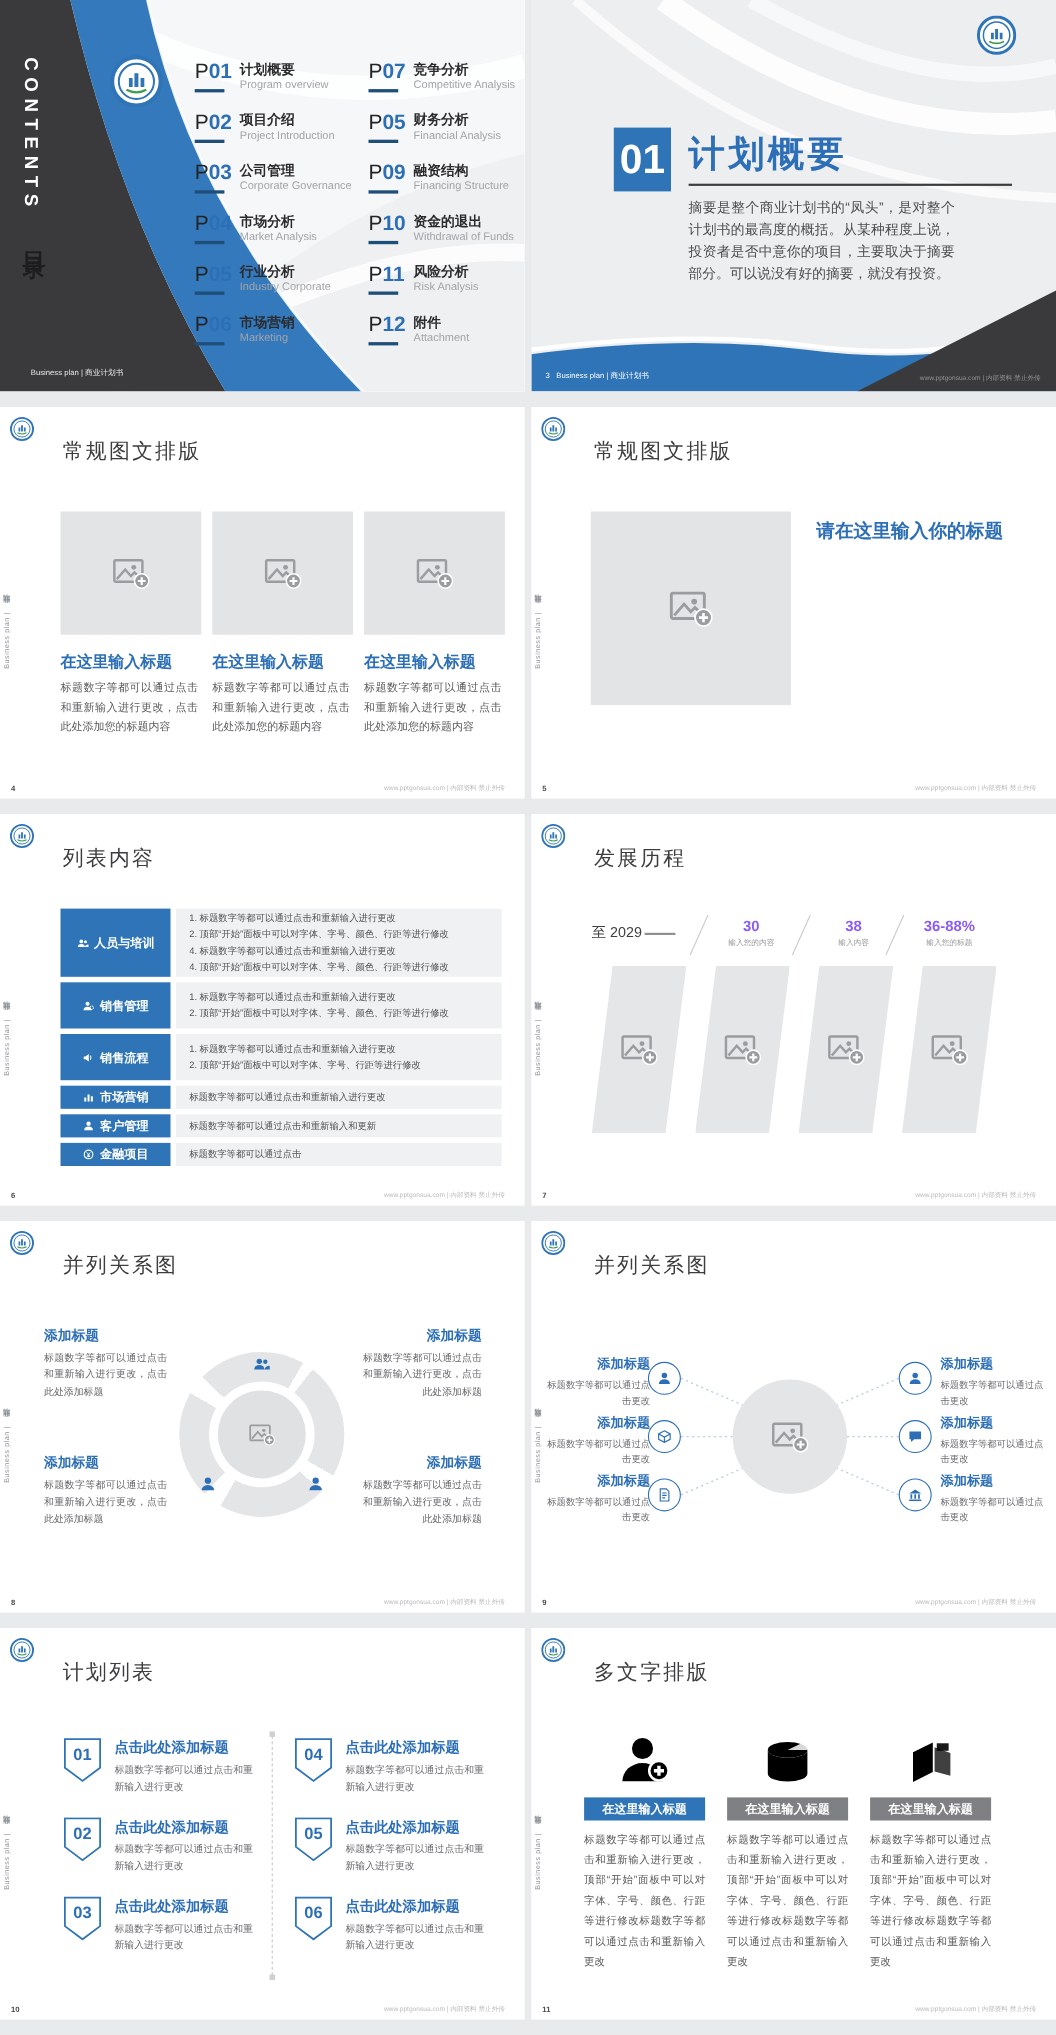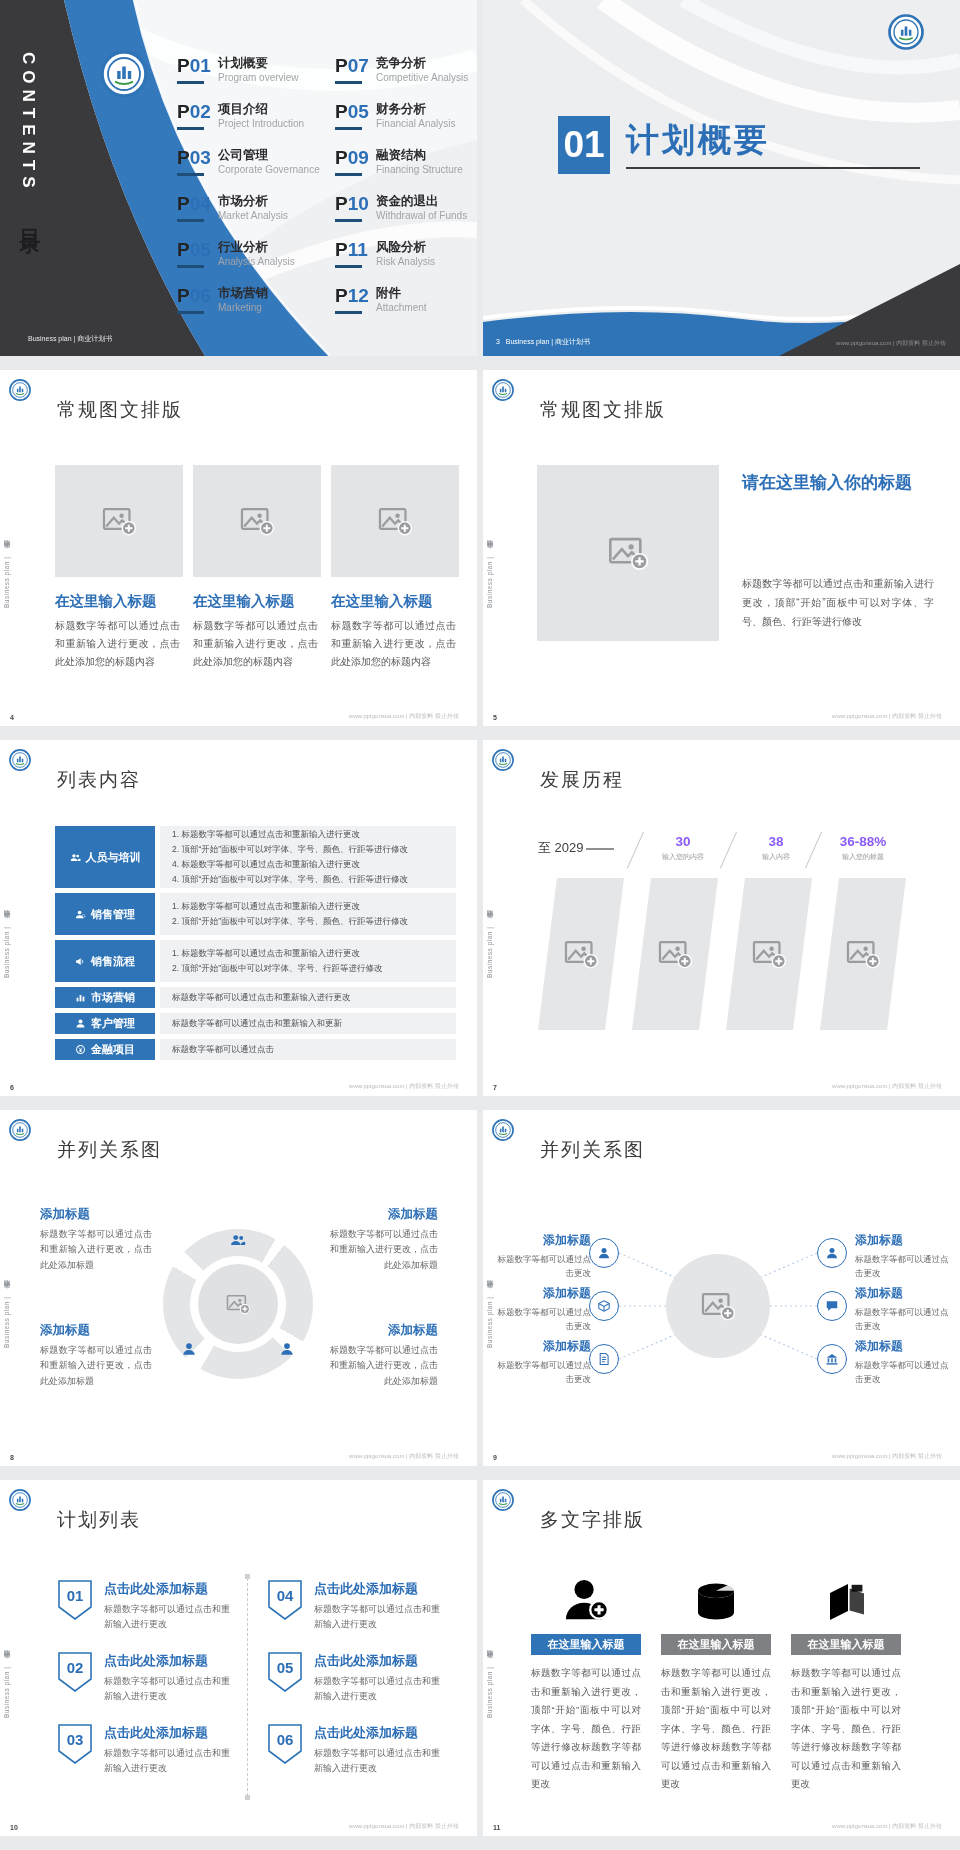--- a/index.html
+++ b/index.html
@@ -24,21 +24,21 @@
   .imgico.lg{width:40px;height:38px;}
 
   
   .toc-bg,.sec-bg{position:absolute;left:0;top:0;}
   .contents-en{position:absolute;left:18px;top:52px;writing-mode:vertical-rl;
     color:#fff;font-size:17px;font-weight:bold;letter-spacing:6px;}
   .contents-cn{position:absolute;left:16px;top:212px;writing-mode:vertical-rl;
     color:#1d1d1f;font-size:21px;font-weight:bold;letter-spacing:4px;}
   .toc-logo{position:absolute;left:100px;top:50px;width:48px;height:48px;}
   .toc-item{position:absolute;width:130px;}
-  .toc-num{font-size:19px;font-weight:bold;color:#222426;line-height:1;}
+  .toc-num{font-size:19px;font-weight:normal;color:#222426;line-height:1;}
   .toc-num b{color:#2d6fb7;}
   .toc-underline{width:27px;height:3px;background:#1f4e79;margin-top:5px;}
   .toc-txt{position:absolute;left:41px;top:0;width:110px;}
   .toc-cn{font-size:12.5px;font-weight:bold;color:#2b2b2d;line-height:1.15;}
   .toc-en{font-size:10px;color:#a2a4a8;margin-top:2px;}
 
   
   .sec-numbox{position:absolute;left:75px;top:116px;width:52px;height:58px;background:#2e74b6;
     color:#fff;font-size:37px;font-weight:bold;display:flex;align-items:center;justify-content:center;}
   .sec-title{position:absolute;left:143px;top:118px;font-size:33px;font-weight:bold;color:#2d6fb7;letter-spacing:3px;}
@@ -245,21 +245,21 @@
     <div class="toc-txt">
         <div class="toc-cn">市场分析</div>
         <div class="toc-en">Market Analysis</div>
       </div>
   </div>
   <div class="toc-item" style="left:177px;top:240px">
     <span class="toc-num"><span>P</span><b>05</b></span>
     <div class="toc-underline"></div>
     <div class="toc-txt">
         <div class="toc-cn">行业分析</div>
-        <div class="toc-en">Analysis Analysis</div>
+        <div class="toc-en">Industry Corporate</div>
       </div>
   </div>
   <div class="toc-item" style="left:177px;top:286px">
     <span class="toc-num"><span>P</span><b>06</b></span>
     <div class="toc-underline"></div>
     <div class="toc-txt">
         <div class="toc-cn">市场营销</div>
         <div class="toc-en">Marketing</div>
       </div>
   </div>
@@ -324,20 +324,21 @@
     <path d="M0 322 Q140 304 250 318 Q370 334 477 300 L477 356 L0 356 Z" fill="#2e74b6"></path>
     <path d="M0 318 Q140 300 250 314 Q370 330 477 296" stroke="#ffffff" stroke-width="4" fill="none"></path>
     <path d="M477 356 L477 264 L296 356 Z" fill="#3a3a3c"></path>
   </svg>
   <svg class="sec-logo" viewBox="0 0 24 24">
       <use href="#logo-glyph"></use>
     </svg>
   <div class="sec-numbox">01</div>
   <div class="sec-title">计划概要</div>
   <div class="sec-line"></div>
+  <div class="sec-body">摘要是整个商业计划书的“凤头”，是对整个计划书的最高度的概括。从某种程度上说，投资者是否中意你的项目，主要取决于摘要部分。可以说没有好的摘要，就没有投资。</div>
   <div class="sec-footer"><span>3</span>&nbsp;&nbsp;&nbsp;<span>Business plan | 商业计划书</span></div>
   <div class="sec-site">www.pptgonsua.com | 内部资料 禁止外传</div>
 </div>
 
 <div class="slide sL r2">
   <svg class="mini-logo" viewBox="0 0 24 24">
       <use href="#logo-glyph"></use>
     </svg>
   <div class="side-text">Business plan | 商业计划书</div>
   <div class="slide-title">常规图文排版</div>
@@ -382,21 +383,20 @@
   <div class="side-text">Business plan | 商业计划书</div>
   <div class="slide-title">常规图文排版</div>
 
   <div class="ph" style="left:54px;top:95px;width:182px;height:176px">
     <svg class="imgico lg" viewBox="0 0 26 24">
         <use href="#imgph"></use>
       </svg>
     </div>
 
   <div class="l2-head">请在这里输入你的标题</div>
-  <div class="l2-para" style="top:204px">标题数字等都可以通过点击和重新输入进行更改，顶部“开始”面板中可以对字体、字号、颜色、行距等进行修改</div>
 
   <div class="pg-num">5</div>
   <div class="site">www.pptgonsua.com | 内部资料 禁止外传</div>
 </div>
 
 <div class="slide sL r3">
   <svg class="mini-logo" viewBox="0 0 24 24">
       <use href="#logo-glyph"></use>
     </svg>
   <div class="side-text">Business plan | 商业计划书</div>

